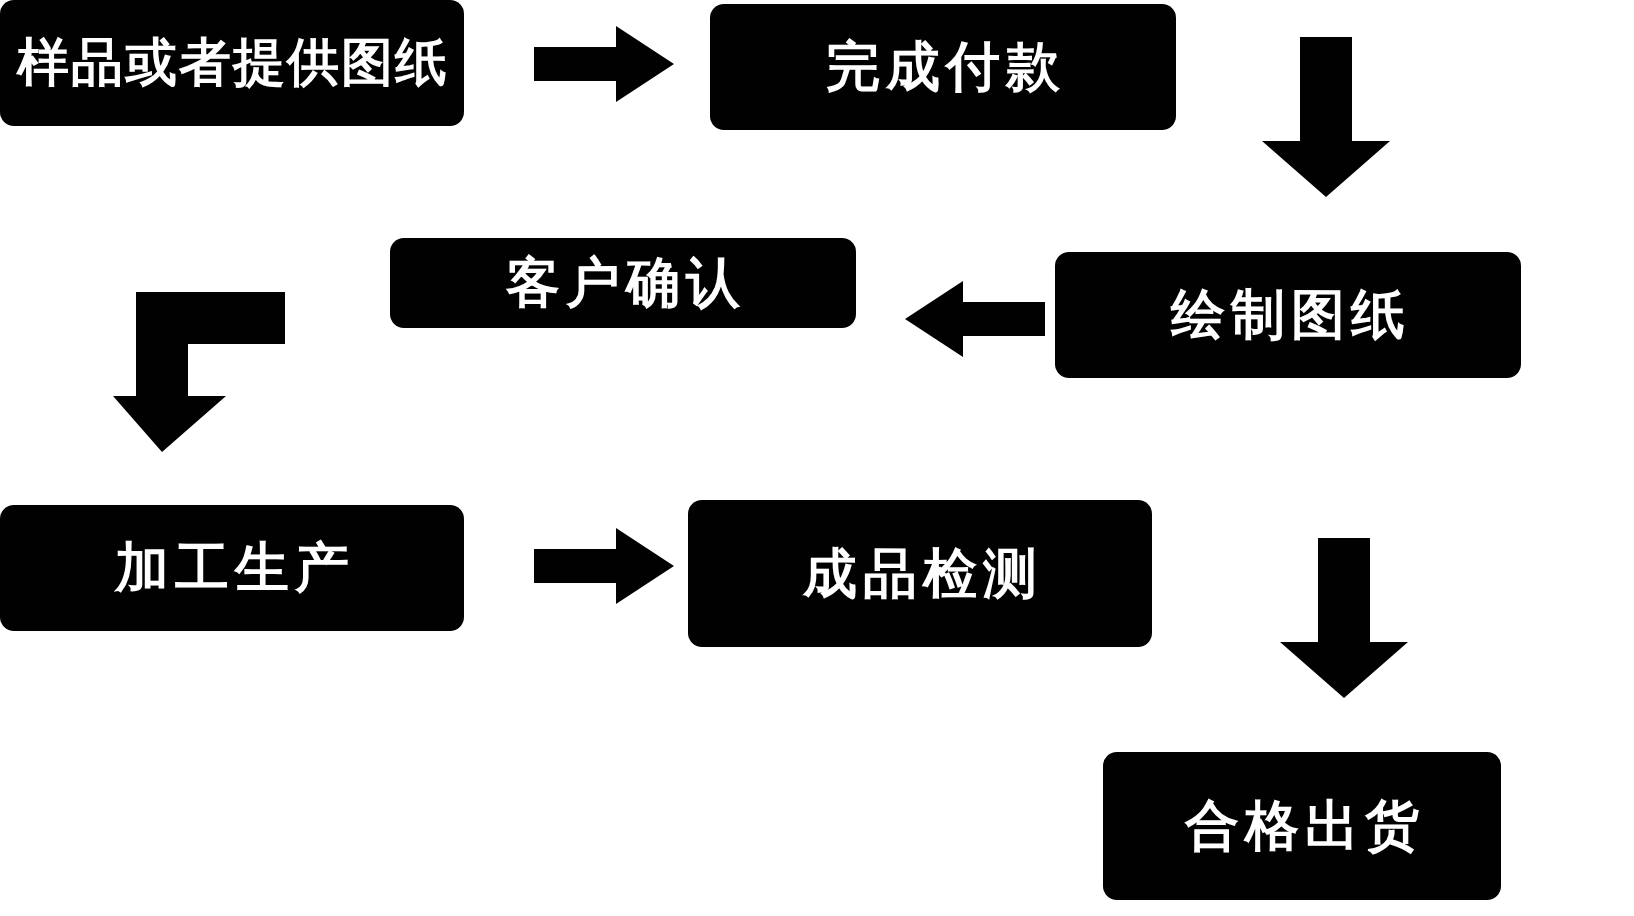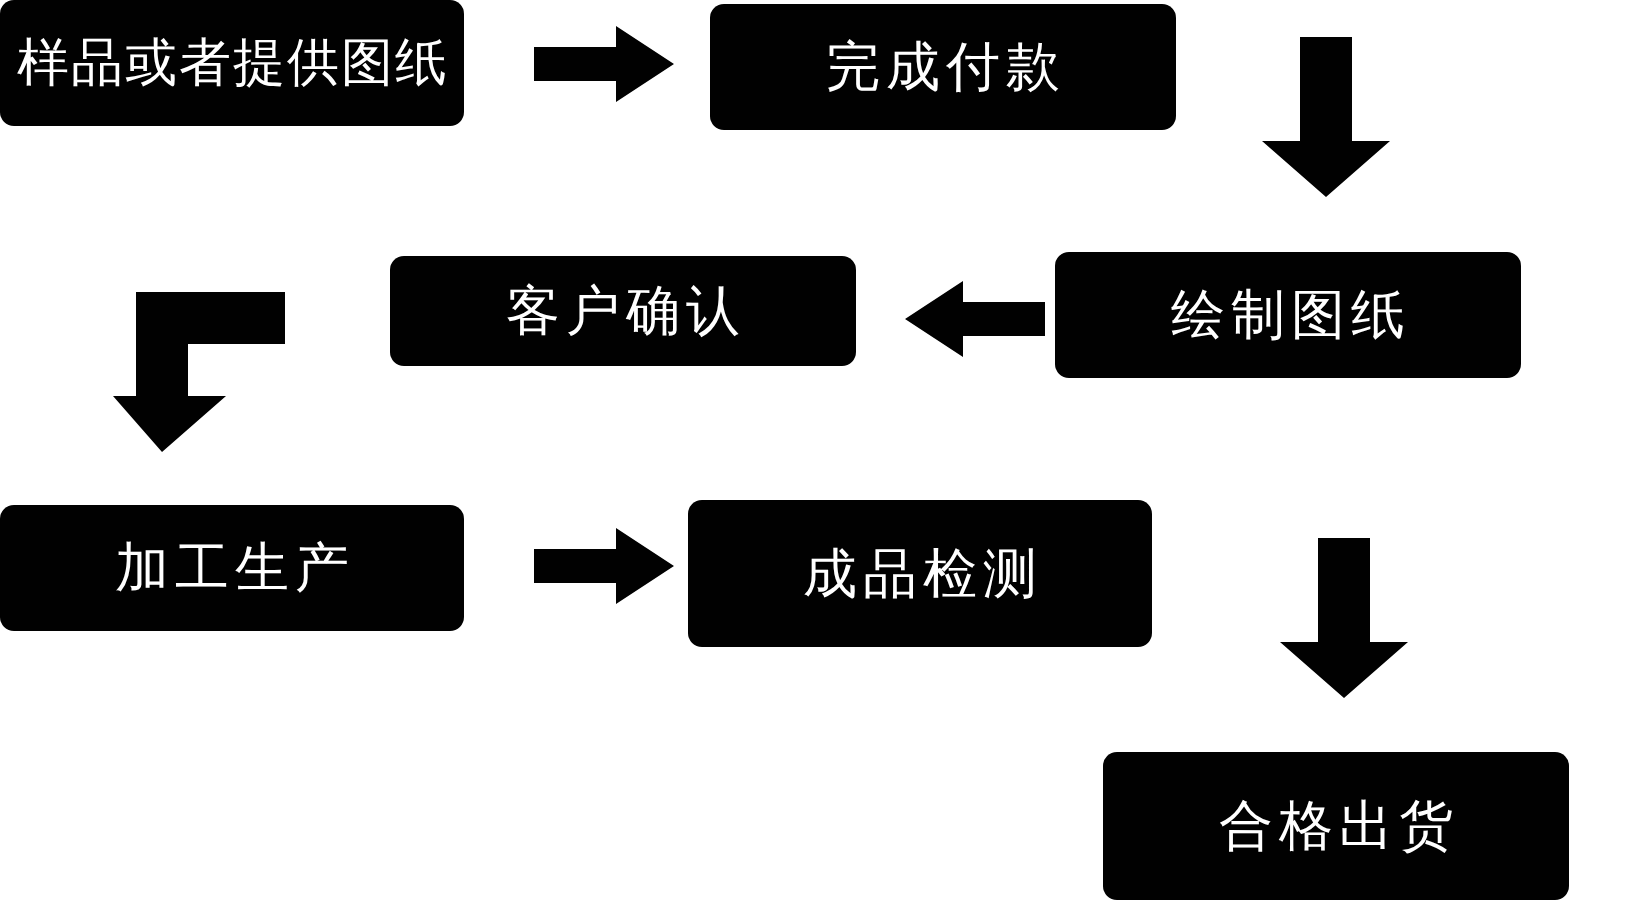--- a/index.html
+++ b/index.html
@@ -27,21 +27,21 @@
     justify-content: center;
     box-sizing: border-box;
   }
   .node-label {
     color: #ffffff;
     font-size: 54px;
     line-height: 1.1;
     letter-spacing: 6px;
     text-indent: 6px;
     white-space: nowrap;
-    font-weight: 400;
+    font-weight: 700;
     font-family: "Liberation Sans", "DejaVu Sans", sans-serif;
   }
   .node-wide .node-label {
     font-size: 52px;
     letter-spacing: 2px;
     text-indent: 2px;
   }
   .connector {
     position: absolute;
     pointer-events: none;
@@ -75,21 +75,21 @@
       <polygon points="0,0 127,0 127,104 165,104 101,160 37,104 75,104 75,0 0,0" fill="#010101"></polygon>
     </svg>
   </div>
 
   <div class="connector" style="left:113px; top:292px; width:172px; height:160px;">
     <svg width="172" height="160" viewBox="0 0 172 160" aria-hidden="true">
       <polygon points="172,0 172,52 75,52 75,104 113,104 49,160 0,104 23,104 23,0" fill="#010101"></polygon>
     </svg>
   </div>
 
-  <div class="node" style="left:390px; top:256px; width:466px; height:110px;">
+  <div class="node" style="left:390px; top:238px; width:466px; height:90px;">
     <span class="node-label">客户确认</span>
   </div>
 
   <div class="connector" style="left:905px; top:281px; width:140px; height:76px;">
     <svg width="140" height="76" viewBox="0 0 140 76" aria-hidden="true">
       <polygon points="140,21 58,21 58,0 0,38 58,76 58,55 140,55" fill="#010101"></polygon>
     </svg>
   </div>
 
   <div class="node" style="left:0px; top:505px; width:464px; height:126px;">
@@ -109,17 +109,17 @@
   <div class="node" style="left:688px; top:500px; width:464px; height:147px;">
     <span class="node-label">成品检测</span>
   </div>
 
   <div class="connector" style="left:1243px; top:538px; width:165px; height:160px;">
     <svg width="165" height="160" viewBox="0 0 165 160" aria-hidden="true">
       <polygon points="0,0 127,0 127,104 165,104 101,160 37,104 75,104 75,0 0,0" fill="#010101"></polygon>
     </svg>
   </div>
 
-  <div class="node" style="left:1103px; top:752px; width:466px; height:148px;">
+  <div class="node" style="left:1103px; top:752px; width:398px; height:148px;">
     <span class="node-label">合格出货</span>
   </div>
 
 </div>
 
 </body></html>

